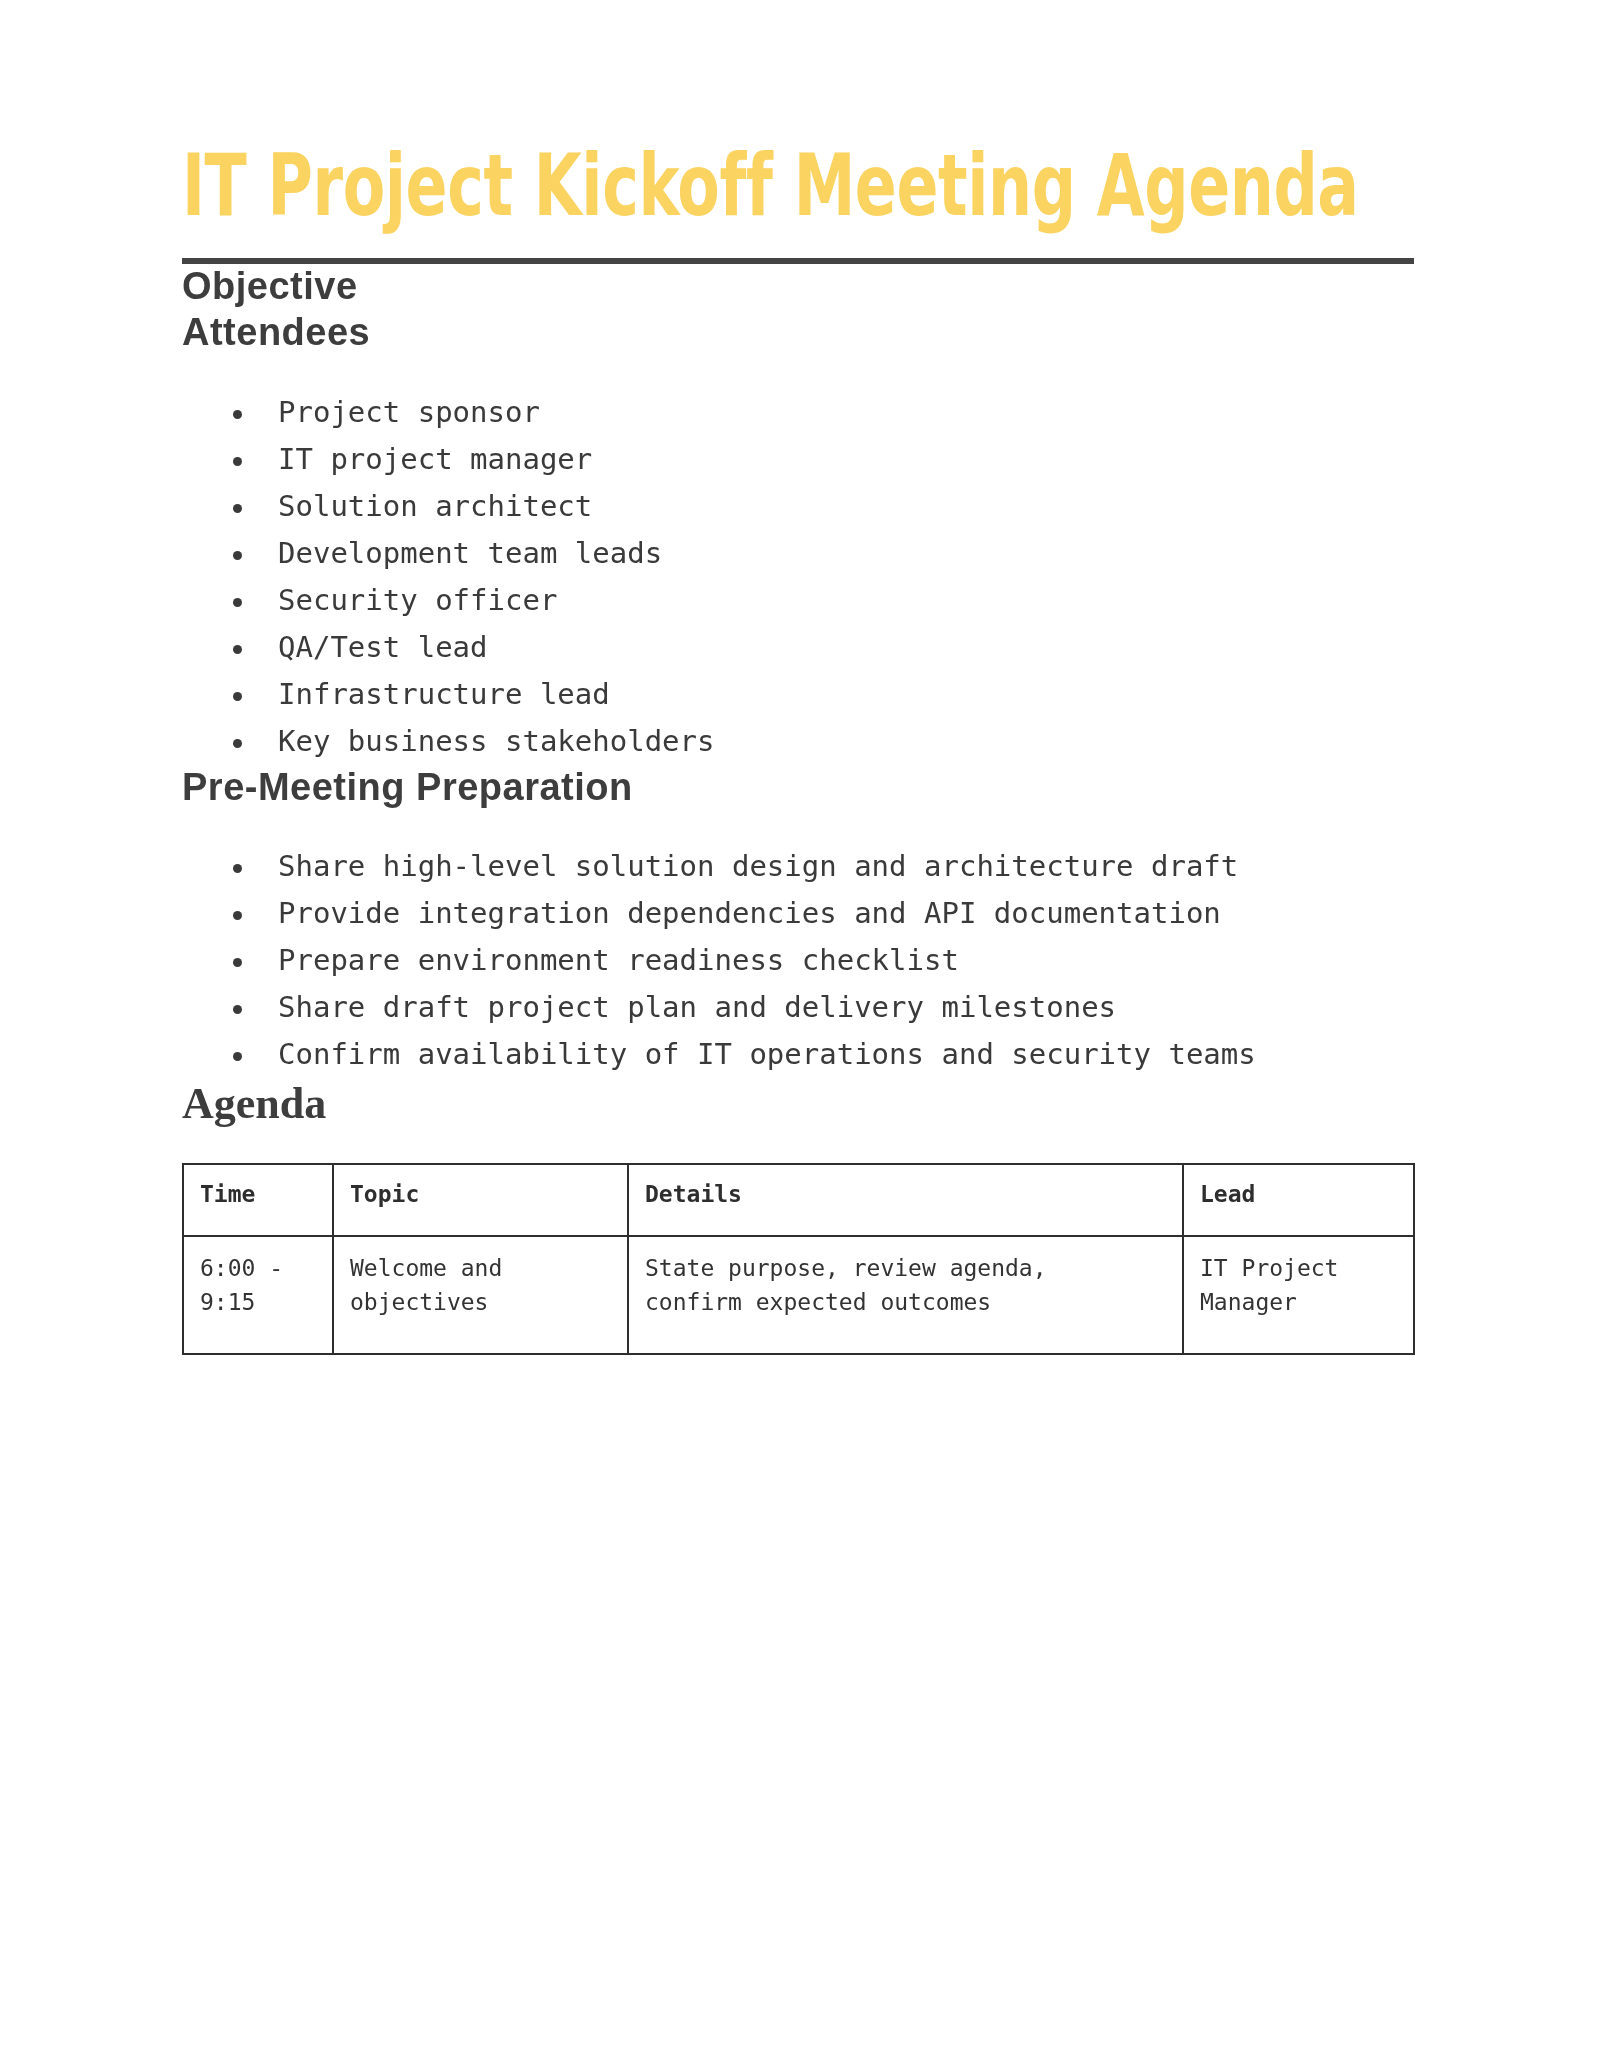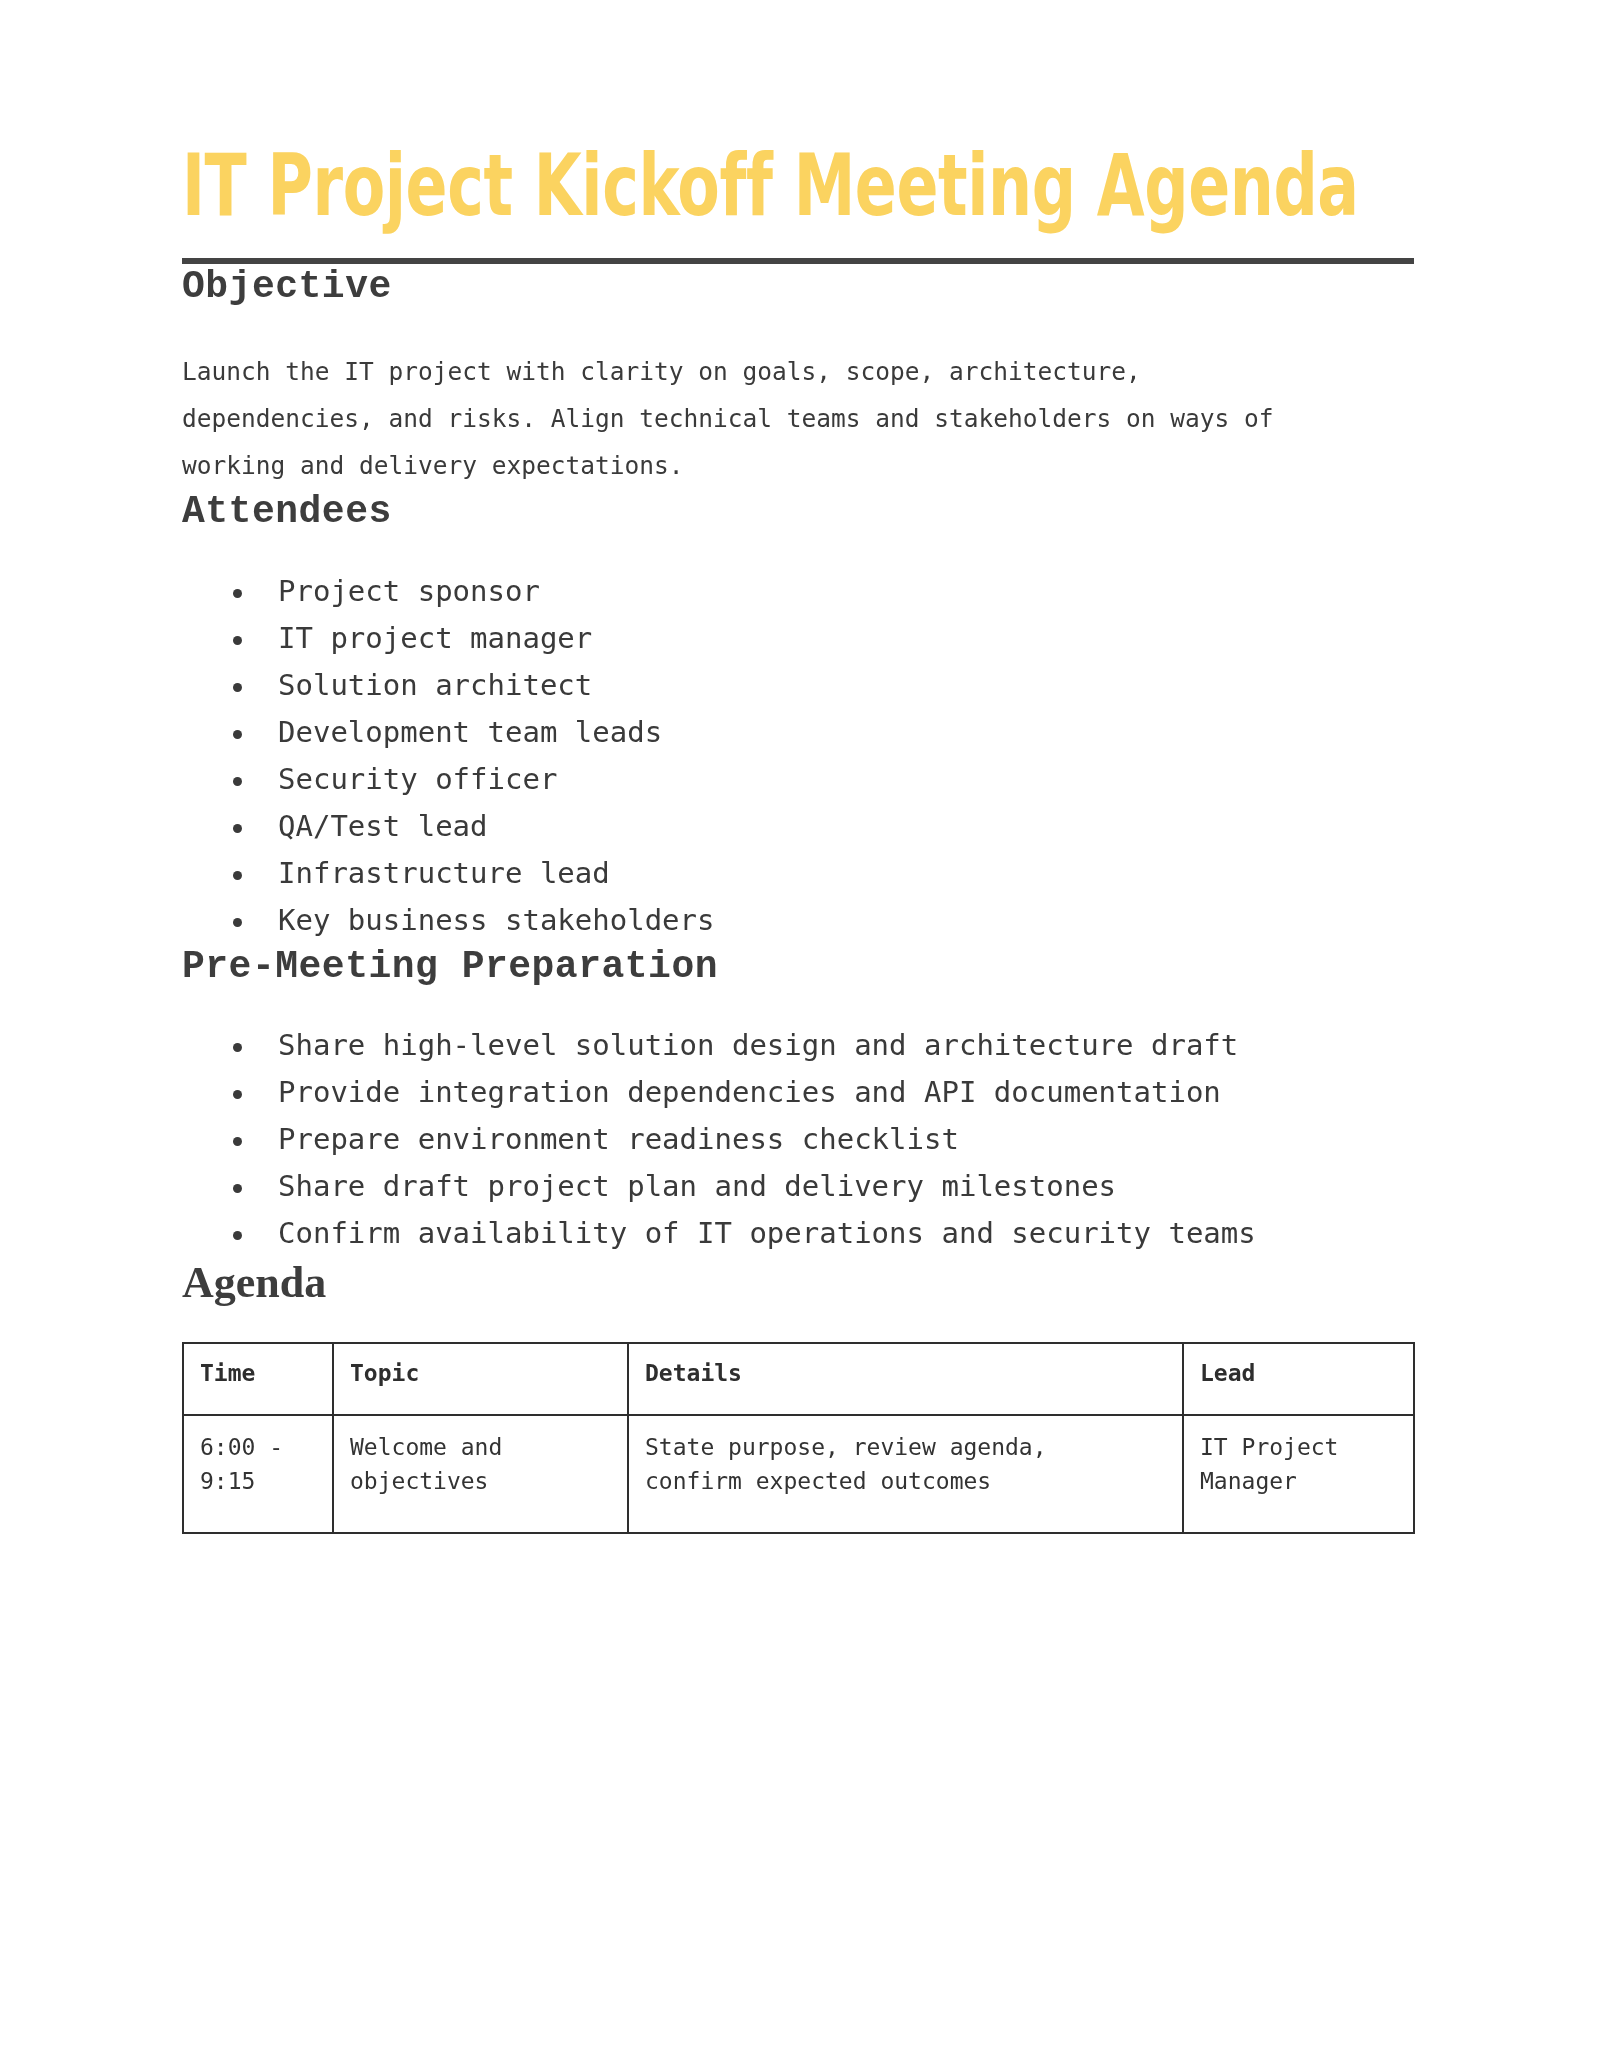--- a/index.html
+++ b/index.html
@@ -50,21 +50,21 @@
 
   .title-rule {
     margin-top: 28px;
     width: 1232px;
     height: 6px;
     background: #444444;
   }
 
   
   h2.section-heading {
-    font-family: Liberation Mono, monospace;
+    font-family: Liberation Sans, sans-serif;
     font-weight: 700;
     font-size: 38px;
     line-height: 1.2;
     color: #3d3d3d;
     margin: 0;
     letter-spacing: 0.5px;
   }
 
   h2.section-heading.sans {
     font-family: Liberation Serif, serif;
@@ -162,25 +162,20 @@
 
 <div class="page">
   <div class="content">
 
     <h1 class="doc-title">IT Project Kickoff Meeting Agenda</h1>
 
     <div class="title-rule"></div>
 
     <h2 class="section-heading sec-objective">Objective</h2>
 
-    <p class="body-text">
-      <span class="cell-line">Launch the IT project with clarity on goals, scope, architecture,</span>
-      <span class="cell-line">dependencies, and risks. Align technical teams and stakeholders on ways of</span>
-      <span class="cell-line">working and delivery expectations.</span>
-    </p>
 
     <h2 class="section-heading sec-attendees">Attendees</h2>
 
     <ul class="bullets">
       <li>Project sponsor</li>
       <li>IT project manager</li>
       <li>Solution architect</li>
       <li>Development team leads</li>
       <li>Security officer</li>
       <li>QA/Test lead</li>

